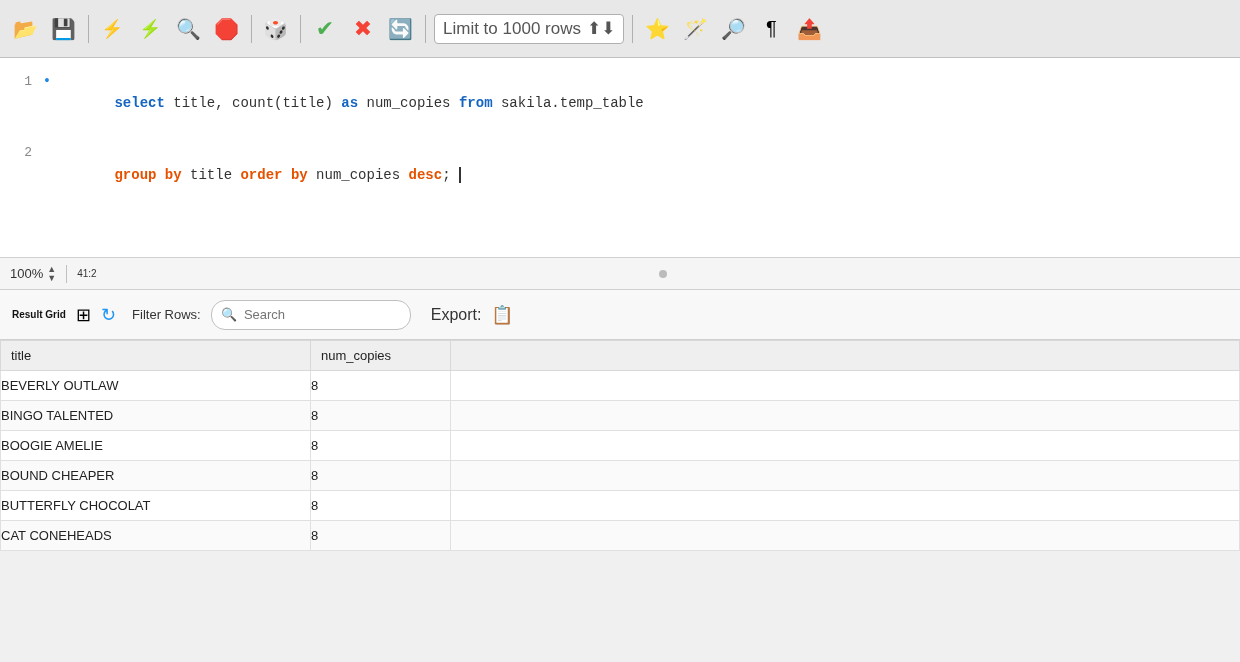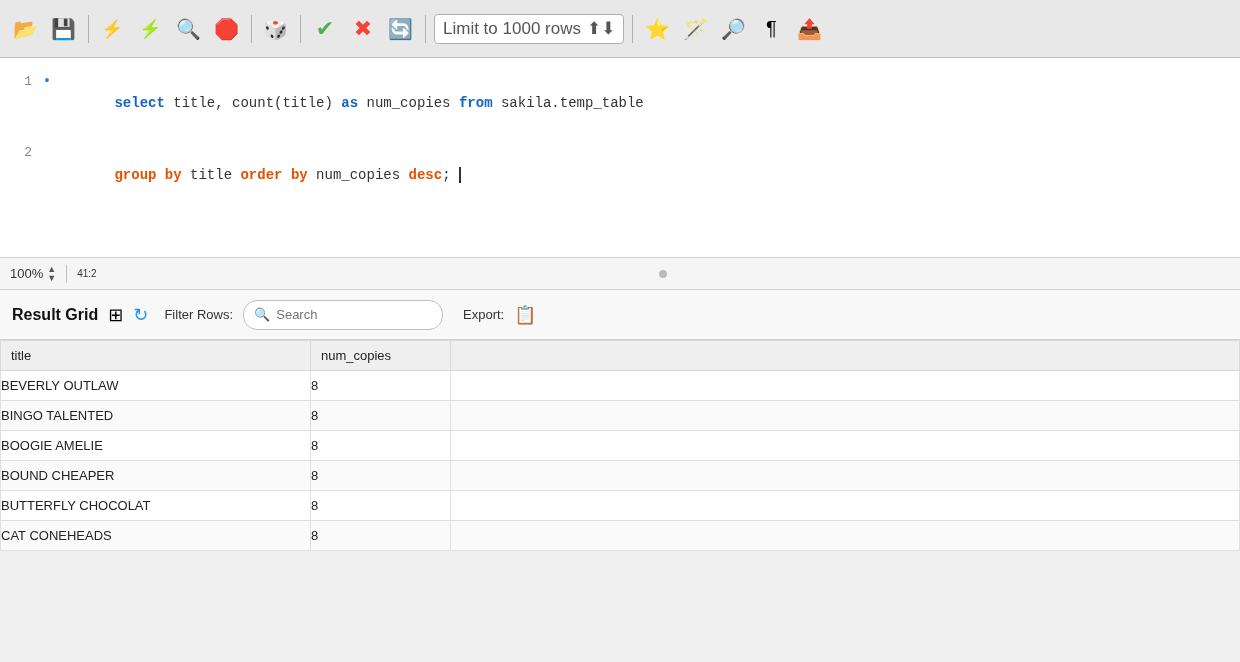--- a/index.html
+++ b/index.html
@@ -143,21 +143,21 @@
     .result-header {
       display: flex;
       align-items: center;
       padding: 8px 12px;
       border-bottom: 1px solid #d0d0d0;
       gap: 10px;
       background: #f8f8f8;
       height: 50px;
     }
     .result-title {
-      font-size: 16px;
+      font-size: 10px;
       font-weight: bold;
       color: #111;
     }
     .result-icon {
       font-size: 18px;
       cursor: pointer;
     }
     .filter-label {
       font-size: 13px;
       color: #333;
@@ -177,21 +177,21 @@
     .search-icon-char { color: #888; font-size: 13px; }
     .search-input {
       border: none;
       outline: none;
       font-size: 13px;
       color: #888;
       background: transparent;
       width: 140px;
     }
     .export-label {
-      font-size: 13px;
+      font-size: 16px;
       color: #333;
       margin-left: 10px;
     }
     .export-icon {
       font-size: 18px;
       cursor: pointer;
     }
 
     
     .data-table {

